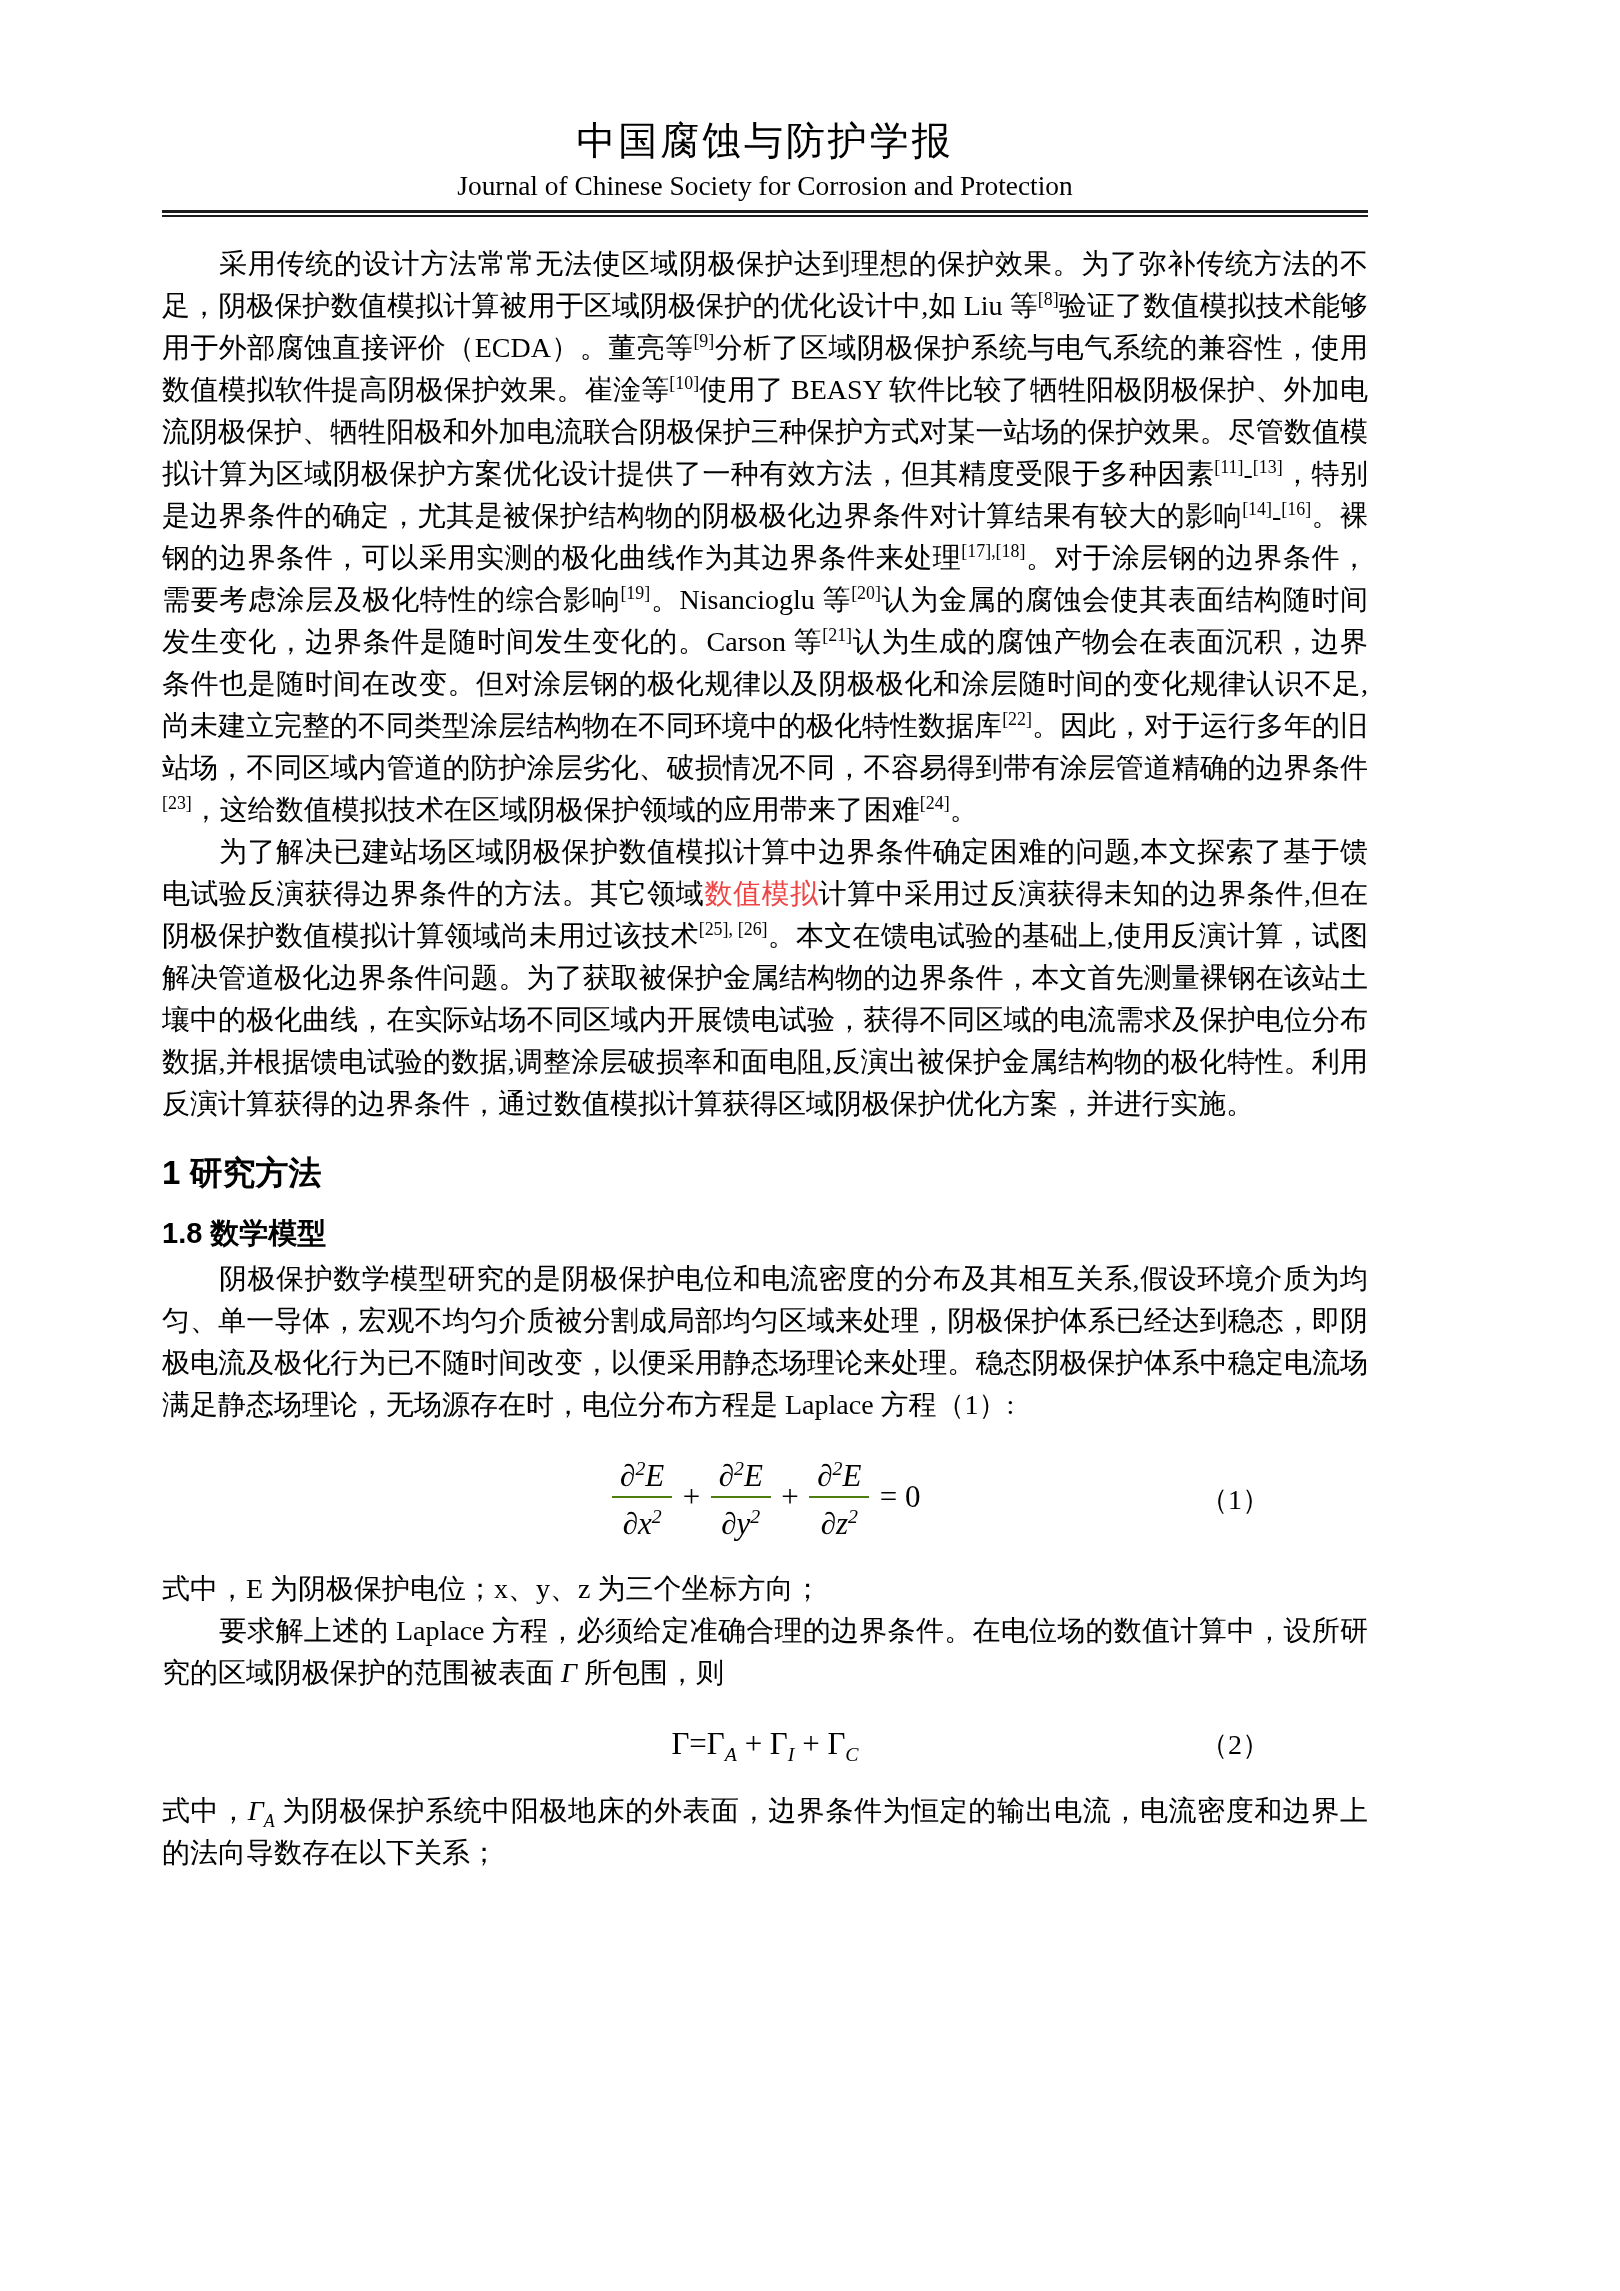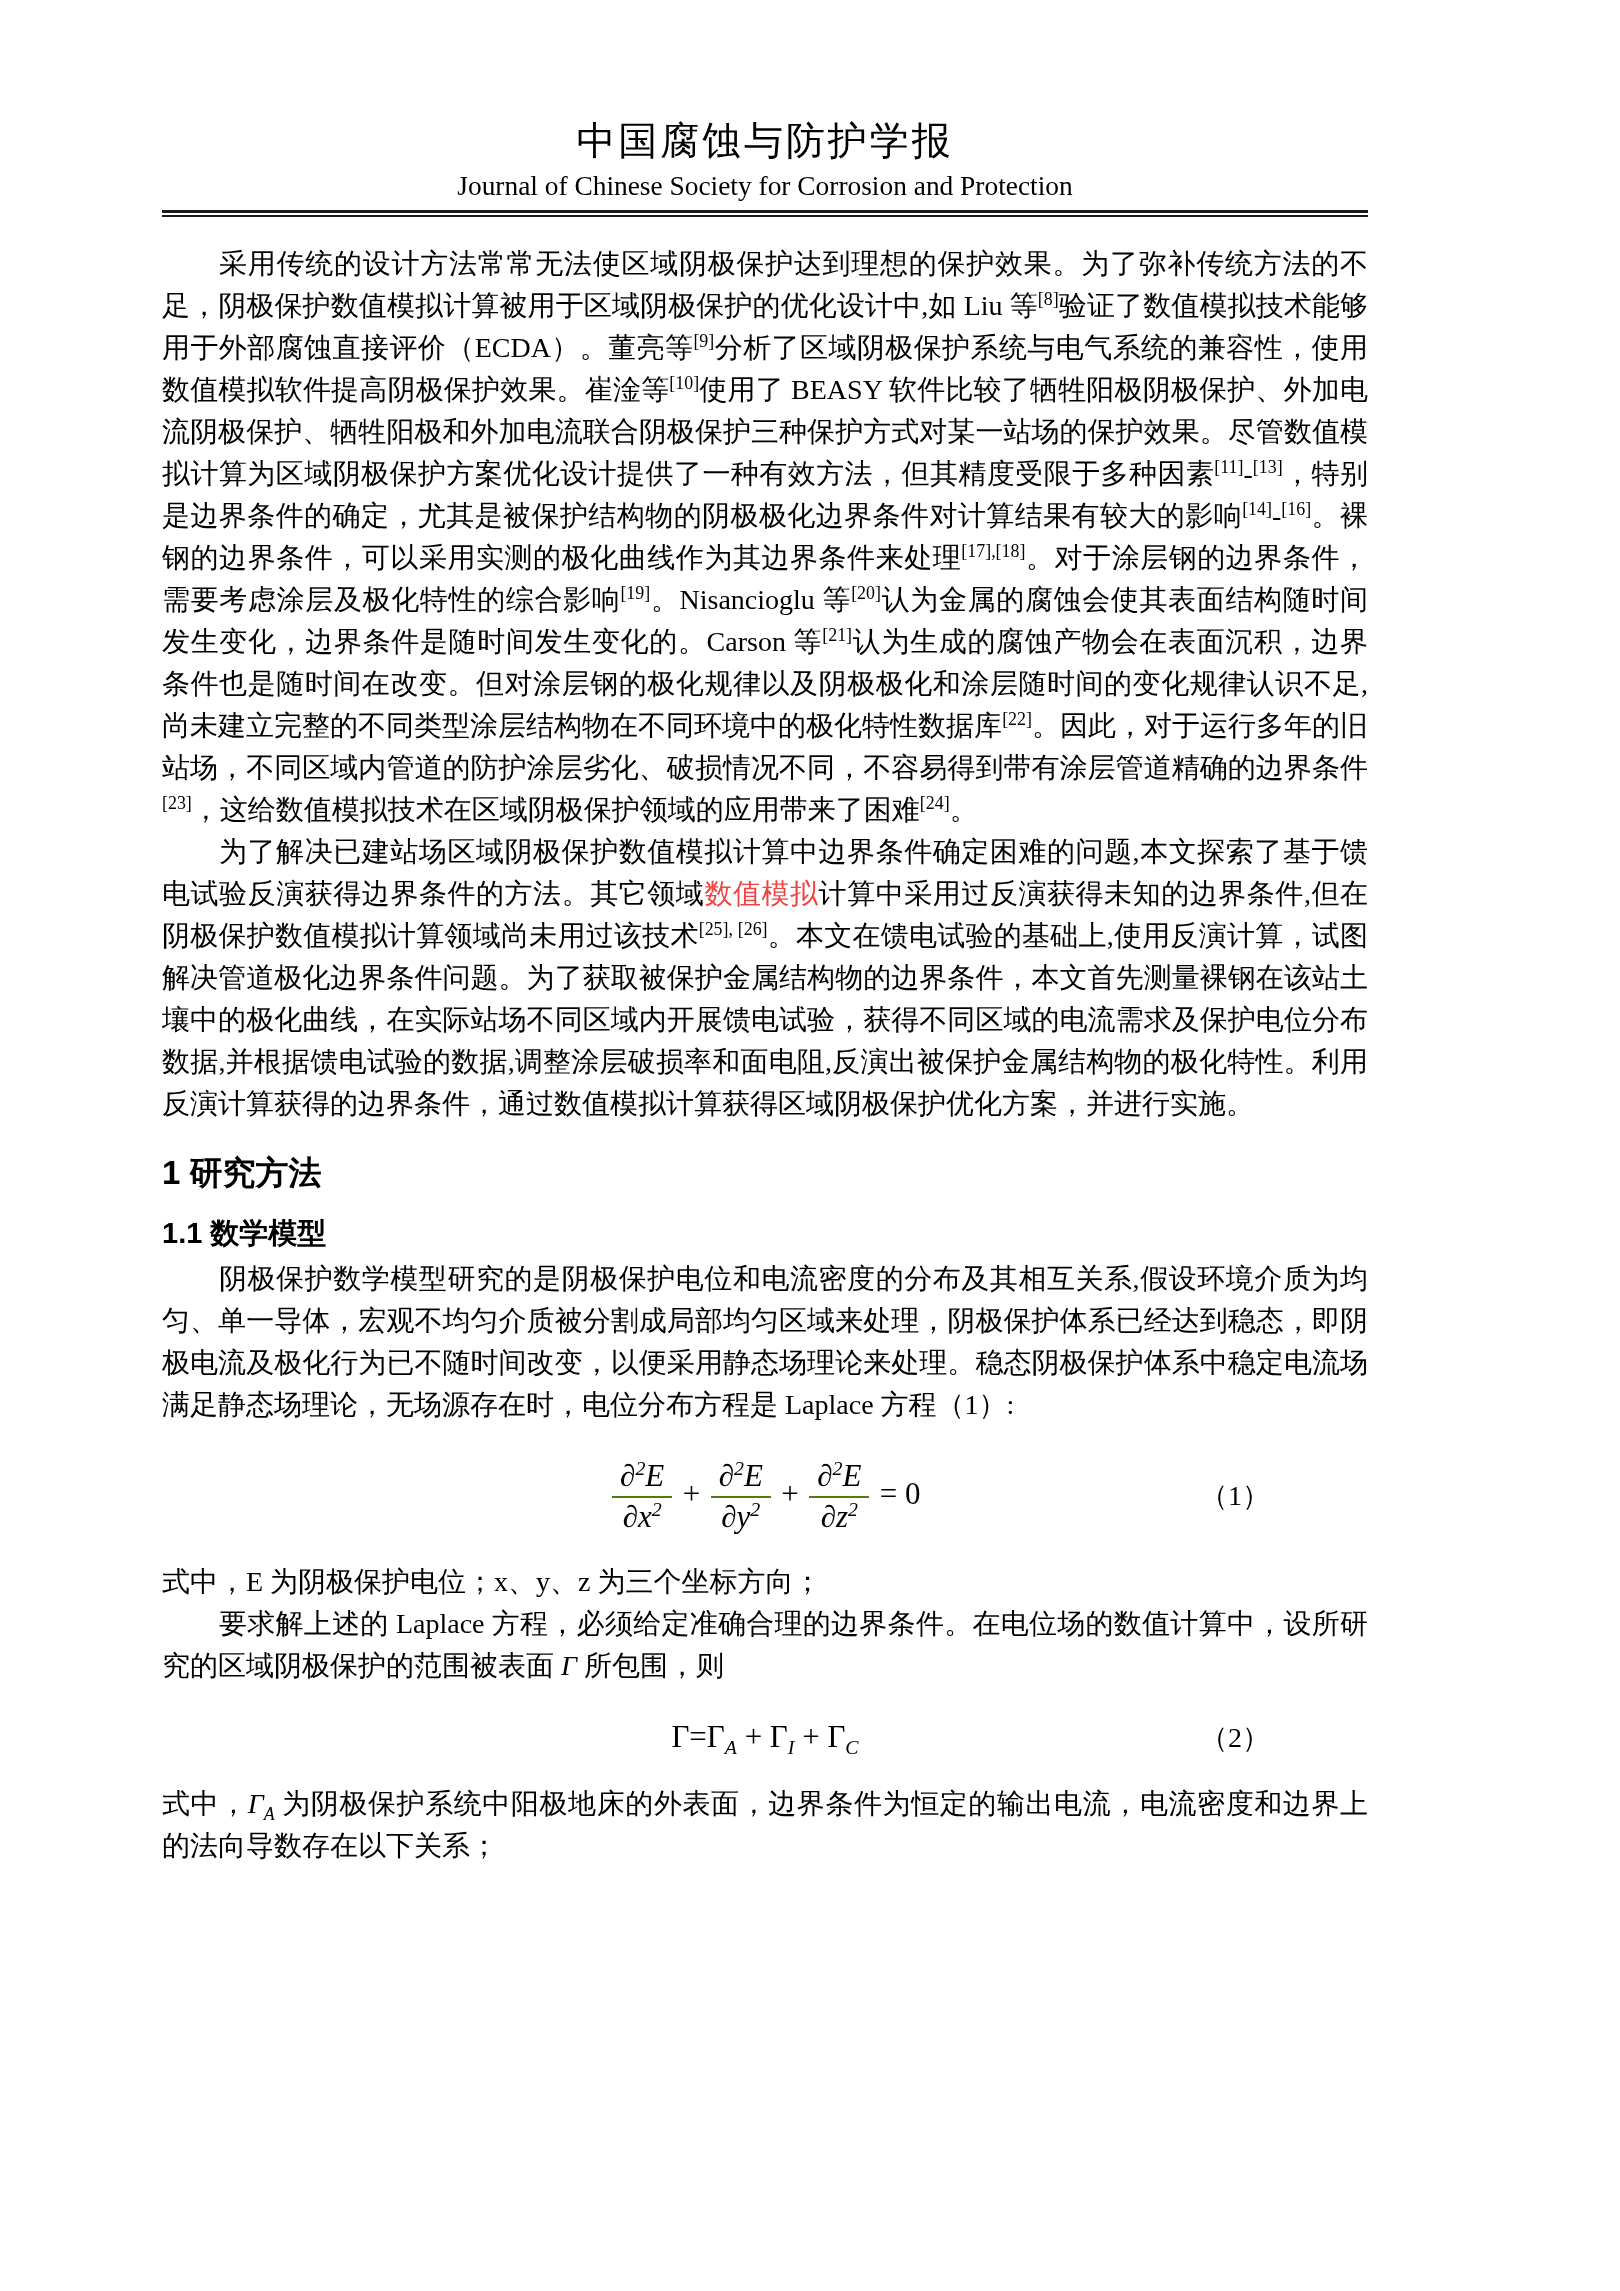--- a/index.html
+++ b/index.html
@@ -86,38 +86,38 @@
     margin:0 2.9px;
     line-height:1.15;
   }
   .frac .num{
     display:block;
     border-bottom:2px solid #4d7c0f;
     padding:0 7.8px 2.9px 7.8px;
   }
   .frac .den{
     display:block;
-    padding-top:1px;
+    padding-top:8px;
   }
 </style>
 </head>
 <body>
 
 <div class="page">
   <div class="content">
     <header>
       <div class="journal-zh">中国腐蚀与防护学报</div>
       <div class="journal-en">Journal of Chinese Society for Corrosion and Protection</div>
       <div class="header-rule"></div>
     </header>
     <main id="article-body" class="article">
         <p class="body-p indent">采用传统的设计方法常常无法使区域阴极保护达到理想的保护效果。为了弥补传统方法的不足，阴极保护数值模拟计算被用于区域阴极保护的优化设计中,如 Liu 等<sup>[8]</sup>验证了数值模拟技术能够用于外部腐蚀直接评价（ECDA）。董亮等<sup>[9]</sup>分析了区域阴极保护系统与电气系统的兼容性，使用数值模拟软件提高阴极保护效果。崔淦等<sup>[10]</sup>使用了 BEASY 软件比较了牺牲阳极阴极保护、外加电流阴极保护、牺牲阳极和外加电流联合阴极保护三种保护方式对某一站场的保护效果。尽管数值模拟计算为区域阴极保护方案优化设计提供了一种有效方法，但其精度受限于多种因素<sup>[11]</sup>-<sup>[13]</sup>，特别是边界条件的确定，尤其是被保护结构物的阴极极化边界条件对计算结果有较大的影响<sup>[14]</sup>-<sup>[16]</sup>。裸钢的边界条件，可以采用实测的极化曲线作为其边界条件来处理<sup>[17],[18]</sup>。对于涂层钢的边界条件，需要考虑涂层及极化特性的综合影响<sup>[19]</sup>。Nisancioglu 等<sup>[20]</sup>认为金属的腐蚀会使其表面结构随时间发生变化，边界条件是随时间发生变化的。Carson 等<sup>[21]</sup>认为生成的腐蚀产物会在表面沉积，边界条件也是随时间在改变。但对涂层钢的极化规律以及阴极极化和涂层随时间的变化规律认识不足,尚未建立完整的不同类型涂层结构物在不同环境中的极化特性数据库<sup>[22]</sup>。因此，对于运行多年的旧站场，不同区域内管道的防护涂层劣化、破损情况不同，不容易得到带有涂层管道精确的边界条件<sup>[23]</sup>，这给数值模拟技术在区域阴极保护领域的应用带来了困难<sup>[24]</sup>。</p>
         <p class="body-p indent">为了解决已建站场区域阴极保护数值模拟计算中边界条件确定困难的问题,本文探索了基于馈电试验反演获得边界条件的方法。其它领域<span class="red">数值模拟</span>计算中采用过反演获得未知的边界条件,但在阴极保护数值模拟计算领域尚未用过该技术<sup>[25], [26]</sup>。本文在馈电试验的基础上,使用反演计算，试图解决管道极化边界条件问题。为了获取被保护金属结构物的边界条件，本文首先测量裸钢在该站土壤中的极化曲线，在实际站场不同区域内开展馈电试验，获得不同区域的电流需求及保护电位分布数据,并根据馈电试验的数据,调整涂层破损率和面电阻,反演出被保护金属结构物的极化特性。利用反演计算获得的边界条件，通过数值模拟计算获得区域阴极保护优化方案，并进行实施。</p>
         <h2 class="sec-h1">1 研究方法</h2>
-        <h3 class="sec-h2">1.1 数学模型</h3>
+        <h3 class="sec-h2">1.8 数学模型</h3>
         <p class="body-p indent">阴极保护数学模型研究的是阴极保护电位和电流密度的分布及其相互关系,假设环境介质为均匀、单一导体，宏观不均匀介质被分割成局部均匀区域来处理，阴极保护体系已经达到稳态，即阴极电流及极化行为已不随时间改变，以便采用静态场理论来处理。稳态阴极保护体系中稳定电流场满足静态场理论，无场源存在时，电位分布方程是 Laplace 方程（1）:</p>
         <div class="equation"><span class="eq-body"><span class="frac"><span class="num"><span class="it">∂</span><sup class="it">2</sup><span class="it">E</span></span><span class="den"><span class="it">∂x</span><sup class="it">2</sup></span></span> + <span class="frac"><span class="num"><span class="it">∂</span><sup class="it">2</sup><span class="it">E</span></span><span class="den"><span class="it">∂y</span><sup class="it">2</sup></span></span> + <span class="frac"><span class="num"><span class="it">∂</span><sup class="it">2</sup><span class="it">E</span></span><span class="den"><span class="it">∂z</span><sup class="it">2</sup></span></span> = 0</span><span class="eq-num">（1）</span></div>
         <p class="body-p">式中，E 为阴极保护电位；x、y、z 为三个坐标方向；</p>
         <p class="body-p indent">要求解上述的 Laplace 方程，必须给定准确合理的边界条件。在电位场的数值计算中，设所研究的区域阴极保护的范围被表面 <span class="it">Γ</span> 所包围，则</p>
         <div class="equation"><span class="eq-body">Γ=Γ<sub class="it">A</sub> + Γ<sub class="it">I</sub> + Γ<sub class="it">C</sub></span><span class="eq-num">（2）</span></div>
         <p class="body-p">式中，<span class="it">Γ</span><sub class="it">A</sub> 为阴极保护系统中阳极地床的外表面，边界条件为恒定的输出电流，电流密度和边界上的法向导数存在以下关系；</p>
       </main>
   </div>
 </div>
 

